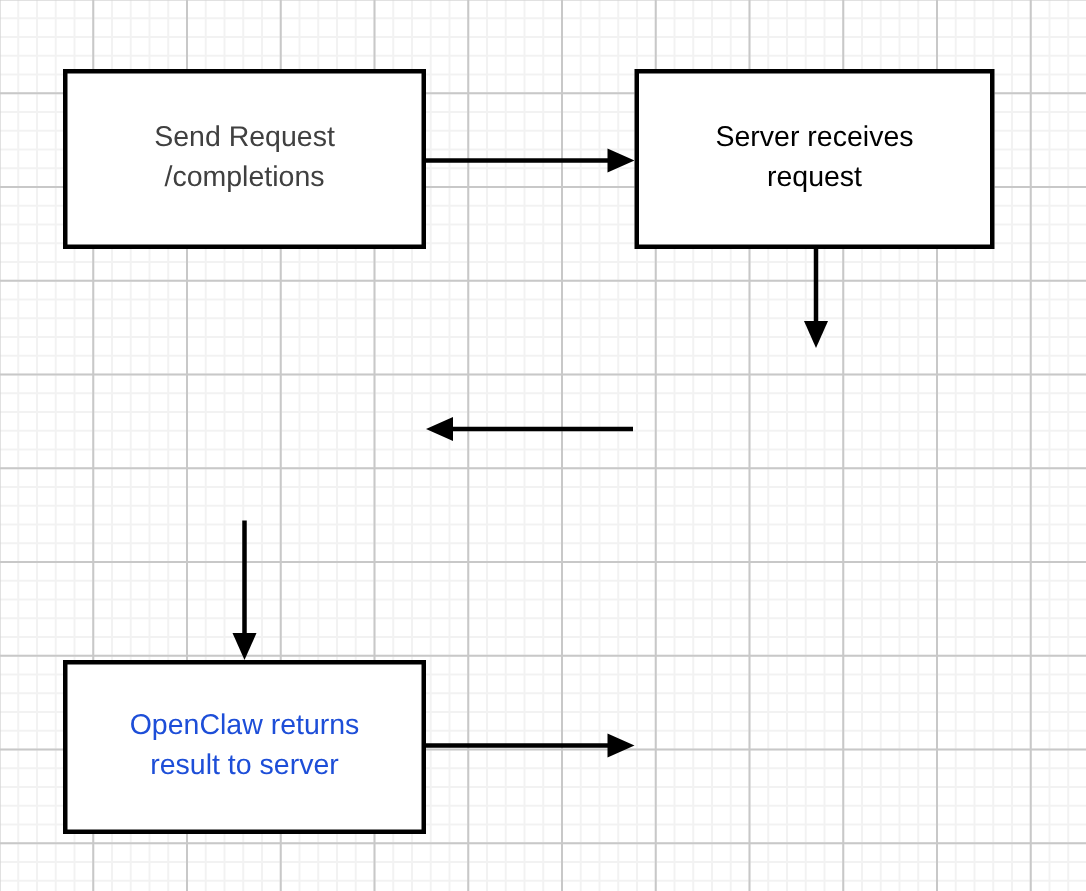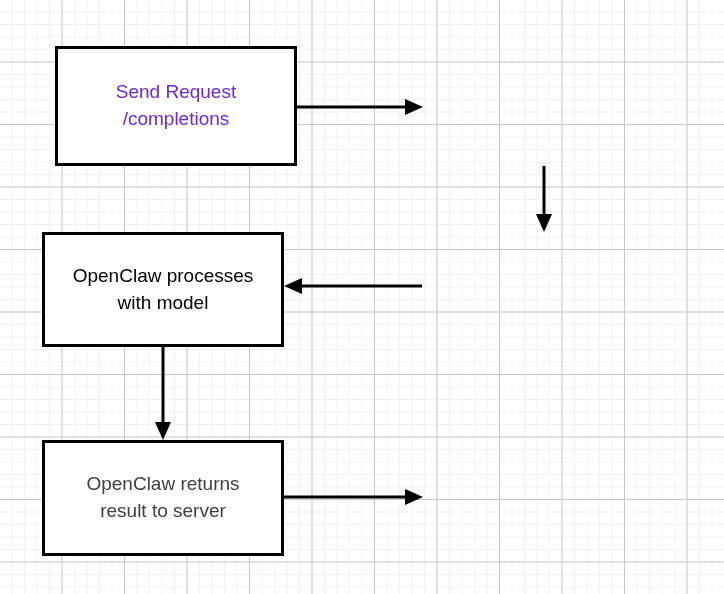--- a/index.html
+++ b/index.html
@@ -85,20 +85,20 @@
     <g>
       <line class="edge-path" x1="163" y1="347" x2="163" y2="429" style="stroke: rgb(0, 0, 0);"></line>
       <polygon class="edge-head" points="163,440 155,422 171,422" style="fill: rgb(0, 0, 0);"></polygon>
     </g>
     <g>
       <line class="edge-path" x1="284" y1="497" x2="412" y2="497" style="stroke: rgb(0, 0, 0);"></line>
       <polygon class="edge-head" points="423,497 405,489 405,505" style="fill: rgb(0, 0, 0);"></polygon>
     </g>
   </svg>
 
-  <div class="node" style="left: 42px; top: 46px; width: 242px; height: 120px; border-color: rgb(0, 0, 0); background: rgb(255, 255, 255); color: #6d28d9; margin-left: 13px;">Send Request
+  <div class="node" style="left: 42px; top: 46px; width: 242px; height: 120px; border-color: rgb(0, 0, 0); background: rgb(255, 255, 255); color: #404040;">Send Request
 /completions</div>
-  <div class="node" style="left: 42px; top: 232px; width: 242px; height: 115px; border-color: rgb(0, 0, 0); background: rgb(255, 255, 255); color: rgb(0, 0, 0);">OpenClaw processes
-with model</div>
-  <div class="node" style="left: 42px; top: 440px; width: 242px; height: 116px; border-color: rgb(0, 0, 0); background: rgb(255, 255, 255); color: #404040;">OpenClaw returns
+  <div class="node" style="left: 423px; top: 46px; width: 240px; height: 120px; border-color: rgb(0, 0, 0); background: rgb(255, 255, 255); color: rgb(0, 0, 0);">Server receives
+request</div>
+  <div class="node" style="left: 42px; top: 440px; width: 242px; height: 116px; border-color: rgb(0, 0, 0); background: rgb(255, 255, 255); color: #1d4ed8;">OpenClaw returns
 result to server</div>
 
 </div>
 
 </body></html>

